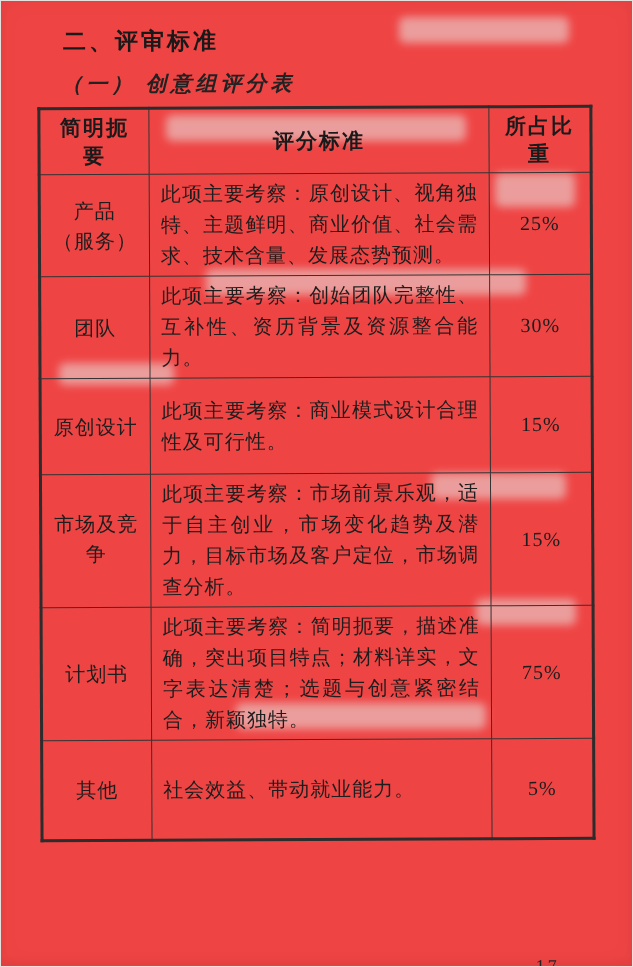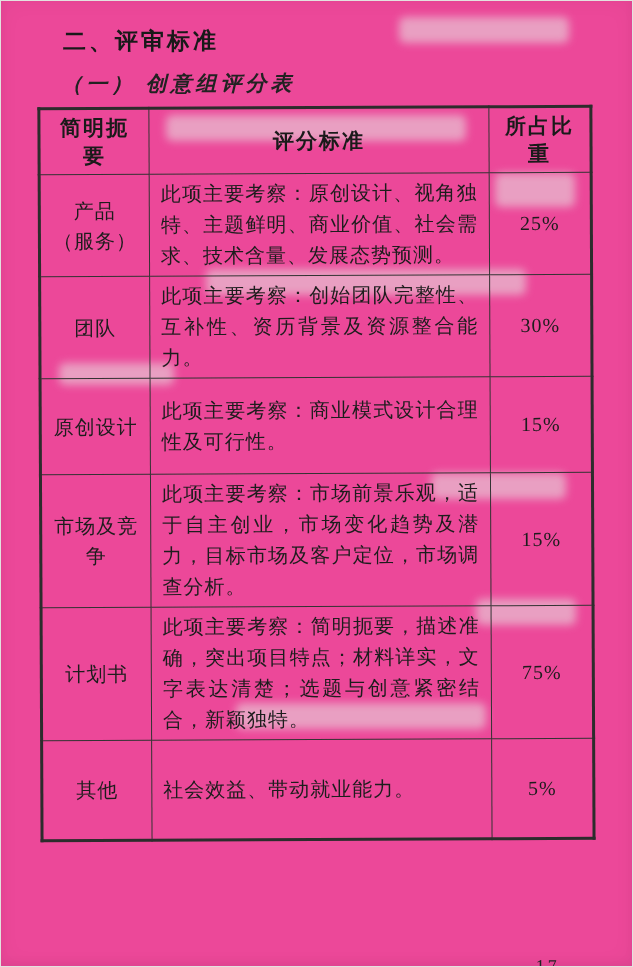--- a/index.html
+++ b/index.html
@@ -4,21 +4,21 @@
 <style>
   html, body {
     margin: 0;
     padding: 0;
     background: #ffffff;
   }
   .page {
     position: relative;
     width: 633px;
     height: 967px;
-    background: #ec4899;
+    background: #ef4444;
     border: 1px solid #e3e2df;
     box-sizing: border-box;
     overflow: hidden;
     box-shadow: inset 0 0 22px rgba(0,0,0,0.045), inset 0 -4px 8px rgba(0,0,0,0.04);
     font-family: "Liberation Serif", "DejaVu Serif", serif;
     color: #1d1d1d;
   }
   .tilt {
     position: absolute;
     left: 0; top: 0; right: 0; bottom: 0;
@@ -167,21 +167,21 @@
           <td class="item">团队</td>
           <td class="crit">此项主要考察：创始团队完整性、互补性、资历背景及资源整合能力。</td>
           <td class="weight">30%</td>
         </tr>
         <tr class="r3">
           <td class="item">原创设计</td>
           <td class="crit">此项主要考察：商业模式设计合理性及可行性。</td>
           <td class="weight">15%</td>
         </tr>
         <tr class="r4">
-          <td class="item" style="padding:4px 6px;">市场及竞争</td>
+          <td class="item" style="padding:4px 6px;font-family:Liberation Mono, monospace;">市场及竞争</td>
           <td class="crit">此项主要考察：市场前景乐观，适于自主创业，市场变化趋势及潜力，目标市场及客户定位，市场调查分析。</td>
           <td class="weight">15%</td>
         </tr>
         <tr class="r5">
           <td class="item">计划书</td>
           <td class="crit">此项主要考察：简明扼要，描述准确，突出项目特点；材料详实，文字表达清楚；选题与创意紧密结合，新颖独特。</td>
           <td class="weight">75%</td>
         </tr>
         <tr class="r6">
           <td class="item">其他</td>

